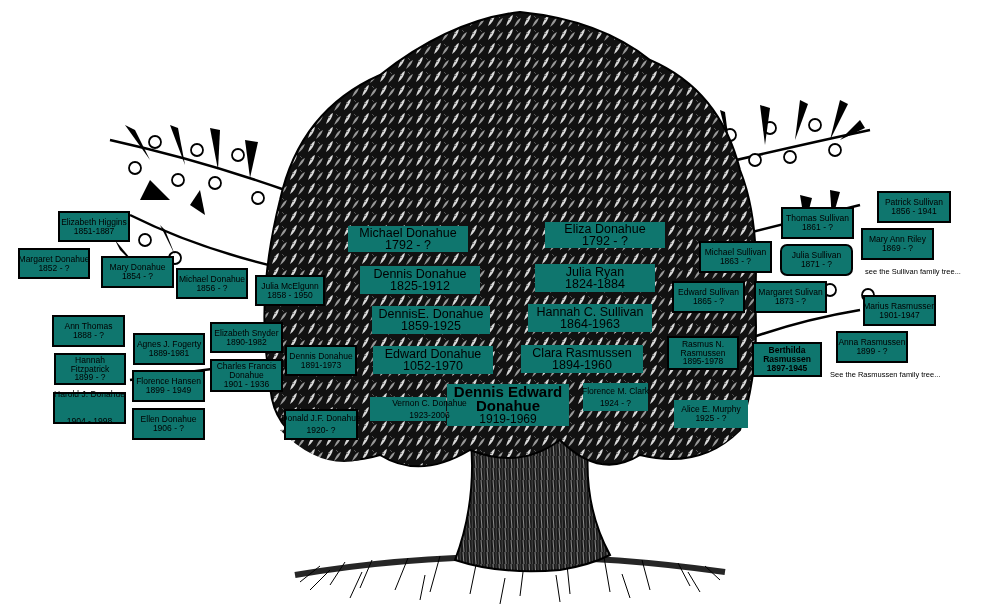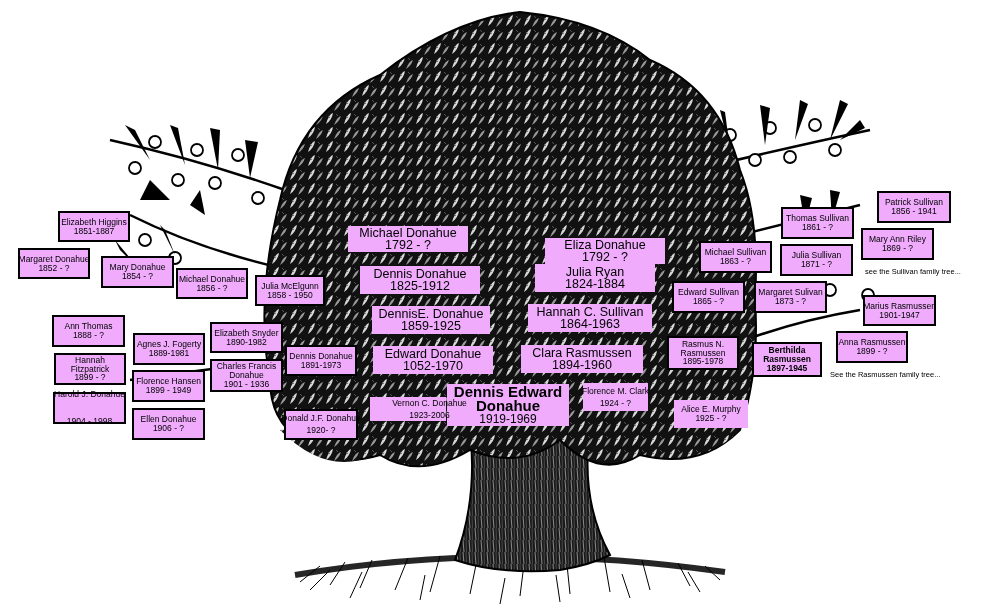--- a/index.html
+++ b/index.html
@@ -1,18 +1,18 @@
 <!DOCTYPE html>
 <html><head>
 <meta charset="utf-8">
 <style>
   html, body { margin:0; padding:0; background:#ffffff; }
   body { width:1008px; height:610px; position:relative; overflow:hidden; font-family:"Liberation Sans", sans-serif; }
   #art { position:absolute; left:0; top:0; width:1008px; height:610px; }
-  .box { position:absolute; background:#f0abfc; box-sizing:border-box; text-align:center; color:#000; line-height:1.05; display:flex; flex-direction:column; justify-content:center; align-items:center; }
+  .box { position:absolute; background:#0f766e; box-sizing:border-box; text-align:center; color:#000; line-height:1.05; display:flex; flex-direction:column; justify-content:center; align-items:center; }
   .b-small { border:2px solid #000; font-size:8.5px; padding:1px 2px; }
   .b-large { border:none; font-size:12.5px; padding:0 4px; line-height:1.0; }
   .b-plain { border:none; font-size:8.5px; }
   .b-main { border:none; font-size:15px; font-weight:bold; line-height:0.95; }
   .b-main .yr { font-weight:normal; font-size:12px; }
   .note { position:absolute; font-size:7.5px; color:#000; white-space:nowrap; }
   .box span { display:block; white-space:nowrap; }
 </style>
 </head>
 <body>
@@ -93,21 +93,21 @@
   </g>
 
   <path d="M280 200 Q300 110 380 75 Q450 20 520 12 Q600 20 650 60 Q720 90 740 170 Q760 220 755 300 Q760 370 740 430 Q700 470 640 455 Q600 480 560 440 Q520 470 470 450 Q420 480 380 455 Q330 470 300 440 Q270 420 270 380 Q255 300 280 200Z" fill="url(#leafpat)" stroke="#000" stroke-width="2"></path>
   <path d="M280 430 Q320 470 360 460 L380 420 Z M640 450 Q700 470 740 430 L700 420Z" fill="url(#leafpat)"></path>
 </svg>
 
 <div class="box b-large" style="left:348px;top:226px;width:120px;height:26px;">
   <span>Michael Donahue</span>
   <span>1792 - ?</span>
 </div>
-<div class="box b-large" style="left:545px;top:238px;width:120px;height:26px;">
+<div class="box b-large" style="left:545px;top:222px;width:120px;height:26px;">
   <span>Eliza Donahue</span>
   <span>1792 - ?</span>
 </div>
 <div class="box b-large" style="left:360px;top:266px;width:120px;height:28px;">
   <span>Dennis Donahue</span>
   <span>1825-1912</span>
 </div>
 <div class="box b-large" style="left:535px;top:264px;width:120px;height:28px;">
   <span>Julia Ryan</span>
   <span>1824-1884</span>
@@ -219,21 +219,21 @@
   <span>1861 - ?</span>
 </div>
 <div class="box b-small" style="left:861px;top:228px;width:73px;height:32px;">
   <span>Mary Ann Riley</span>
   <span>1869 - ?</span>
 </div>
 <div class="box b-small" style="left:699px;top:241px;width:73px;height:32px;">
   <span>Michael Sullivan</span>
   <span>1863 - ?</span>
 </div>
-<div class="box b-small" style="left:780px;top:244px;width:73px;height:32px;">
+<div class="box b-small" style="left:780px;top:244px;width:73px;height:32px;border-radius:7px;">
   <span>Julia Sullivan</span>
   <span>1871 - ?</span>
 </div>
 <div class="box b-small" style="left:672px;top:281px;width:73px;height:32px;">
   <span>Edward Sullivan</span>
   <span>1865 - ?</span>
 </div>
 <div class="box b-small" style="left:754px;top:281px;width:73px;height:32px;">
   <span>Margaret Sulivan</span>
   <span>1873 - ?</span>

